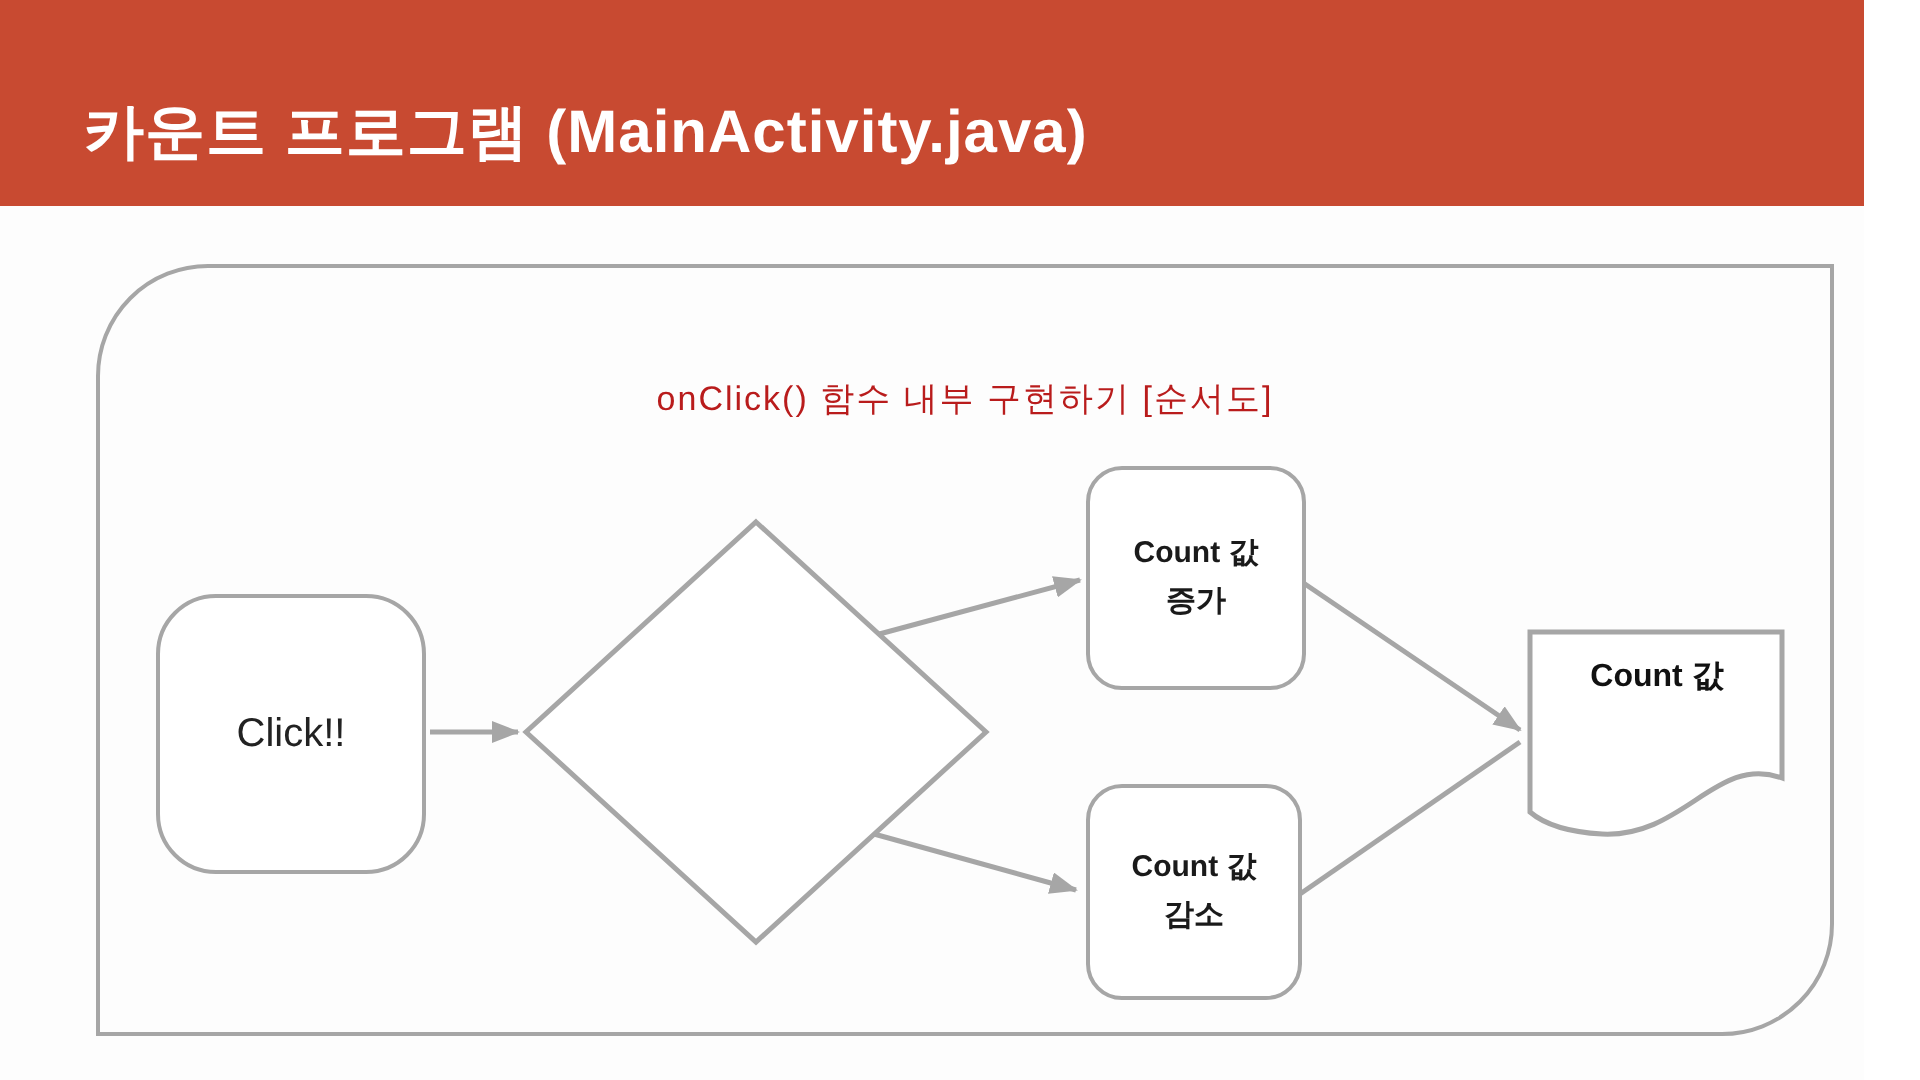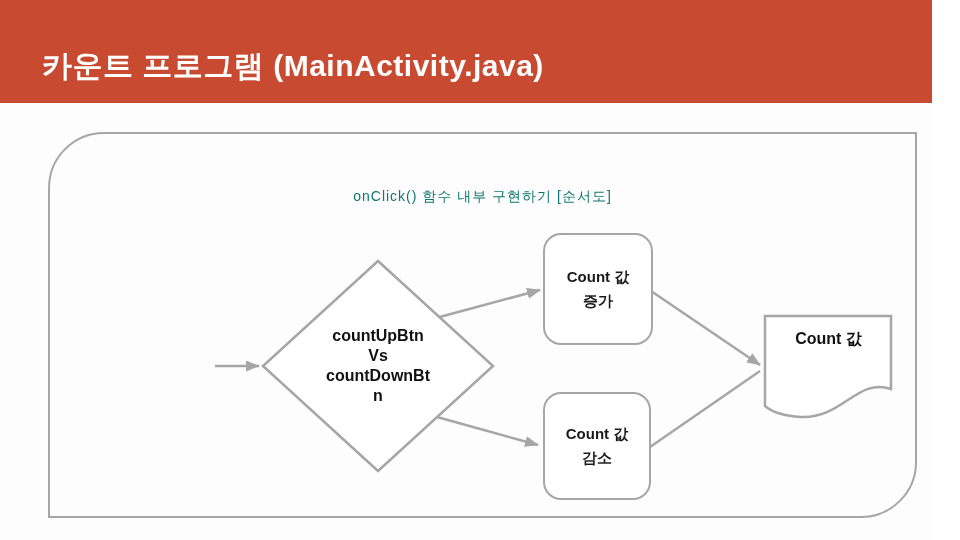--- a/index.html
+++ b/index.html
@@ -40,22 +40,22 @@
     border-radius: 56px 0 56px 0;
     background: transparent;
     z-index: 1;
   }
 
   .subtitle {
     position: absolute;
     left: 48px; top: 188px;
     width: 869px;
     text-align: center;
-    color: #0f766e;
-    font-size: 14px;
+    color: #b91c1c;
+    font-size: 17px;
     letter-spacing: 1px;
     z-index: 3;
   }
 
   
   .diagram-svg {
     position: absolute;
     left: 0; top: 0;
     width: 960px; height: 540px;
     z-index: 2;
@@ -146,26 +146,24 @@
     <path d="M436,318 L540,290" stroke="#a6a6a6" stroke-width="2.5" fill="none" marker-end="url(#arrow)"></path>
     <path d="M437,417 L538,445" stroke="#a6a6a6" stroke-width="2.5" fill="none" marker-end="url(#arrow)"></path>
     <path d="M651,291 L760,365" stroke="#a6a6a6" stroke-width="2.5" fill="none" marker-end="url(#arrow)"></path>
     <path d="M650,447 L760,371" stroke="#a6a6a6" stroke-width="2.5" fill="none"></path>
 
     <polygon points="378,261 493,366 378,471 263,366" fill="#ffffff" stroke="#a6a6a6" stroke-width="2.5"></polygon>
 
     <path d="M765,316 L891,316 L891,389 C858,377 842,419 801,417 C783,416 772,412 765,406 Z" fill="#ffffff" stroke="#a6a6a6" stroke-width="2.5"></path>
   </svg>
 
+  <div class="node node-start">
+    <span>Click!!</span>
+  </div>
 
-  <div class="decision-label">
-    <div>countUpBtn</div>
-    <div>Vs</div>
-    <div>countDownBtn</div>
-  </div>
 
   <div class="node node-increase">
     <div>Count 값</div>
     <div>증가</div>
   </div>
 
   <div class="node node-decrease">
     <div>Count 값</div>
     <div>감소</div>
   </div>

